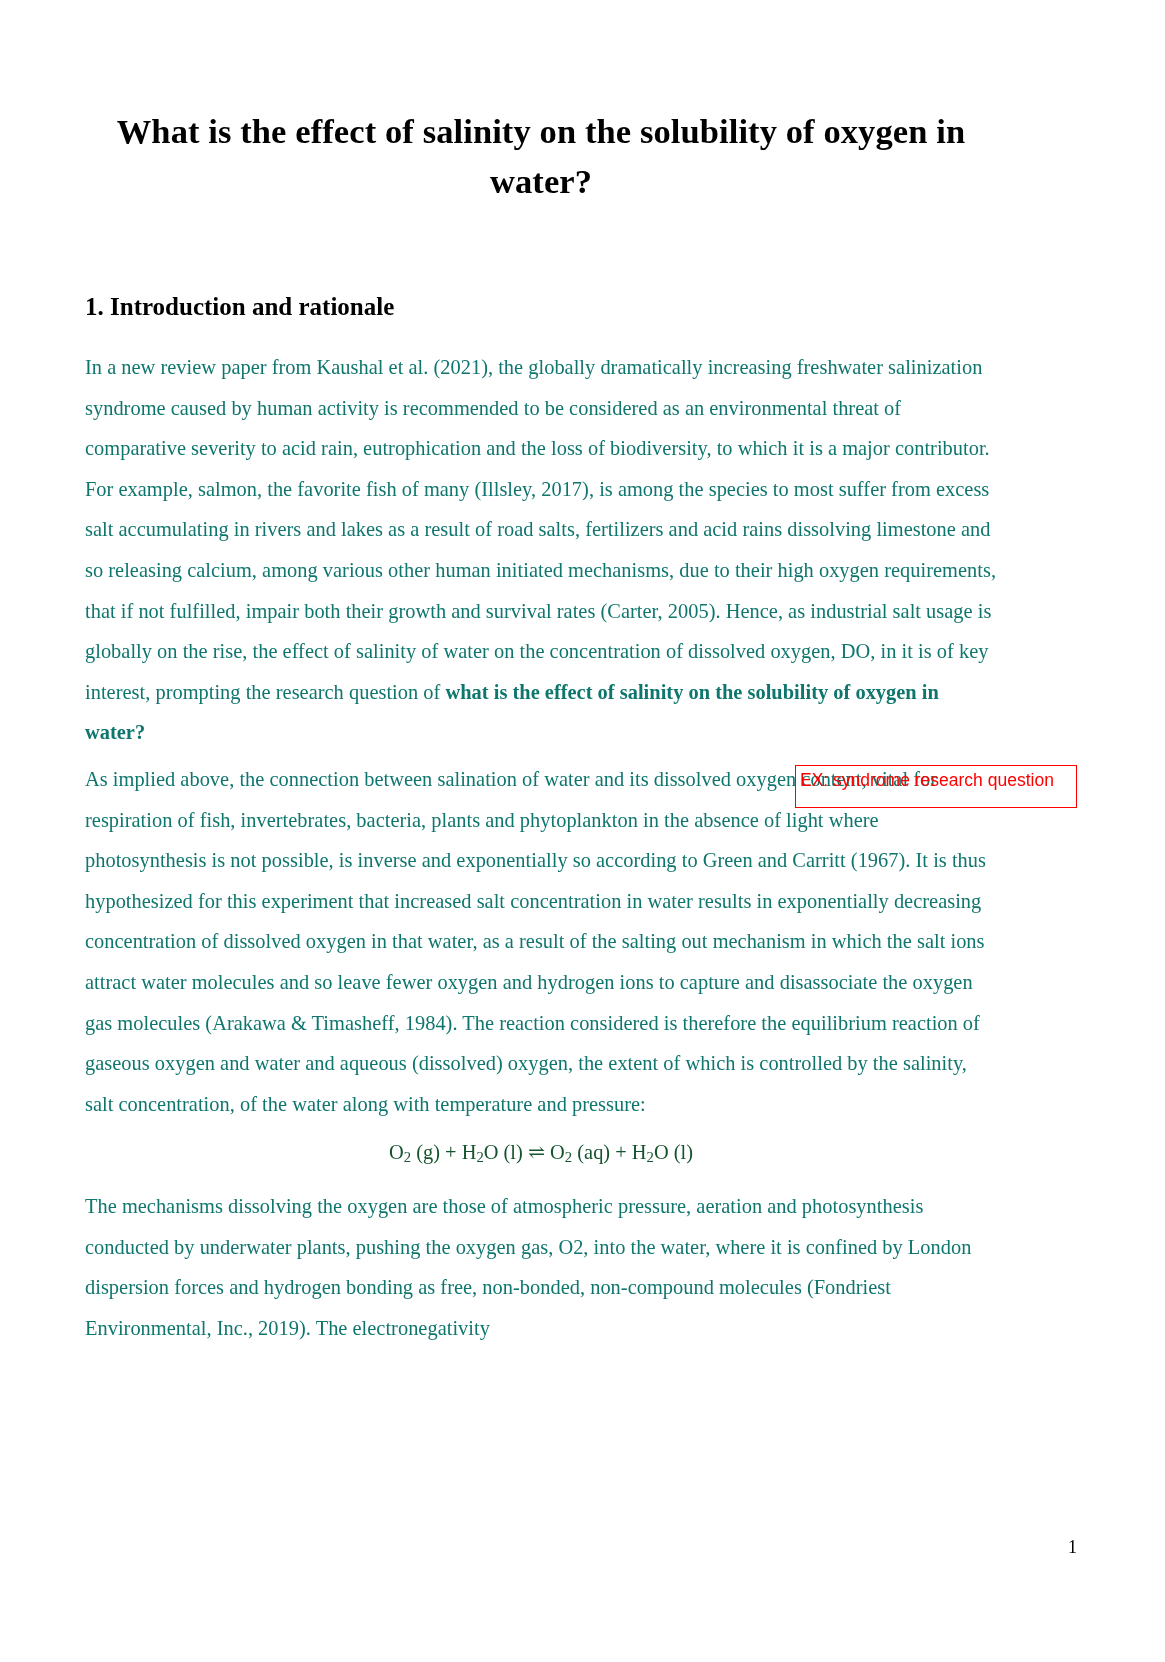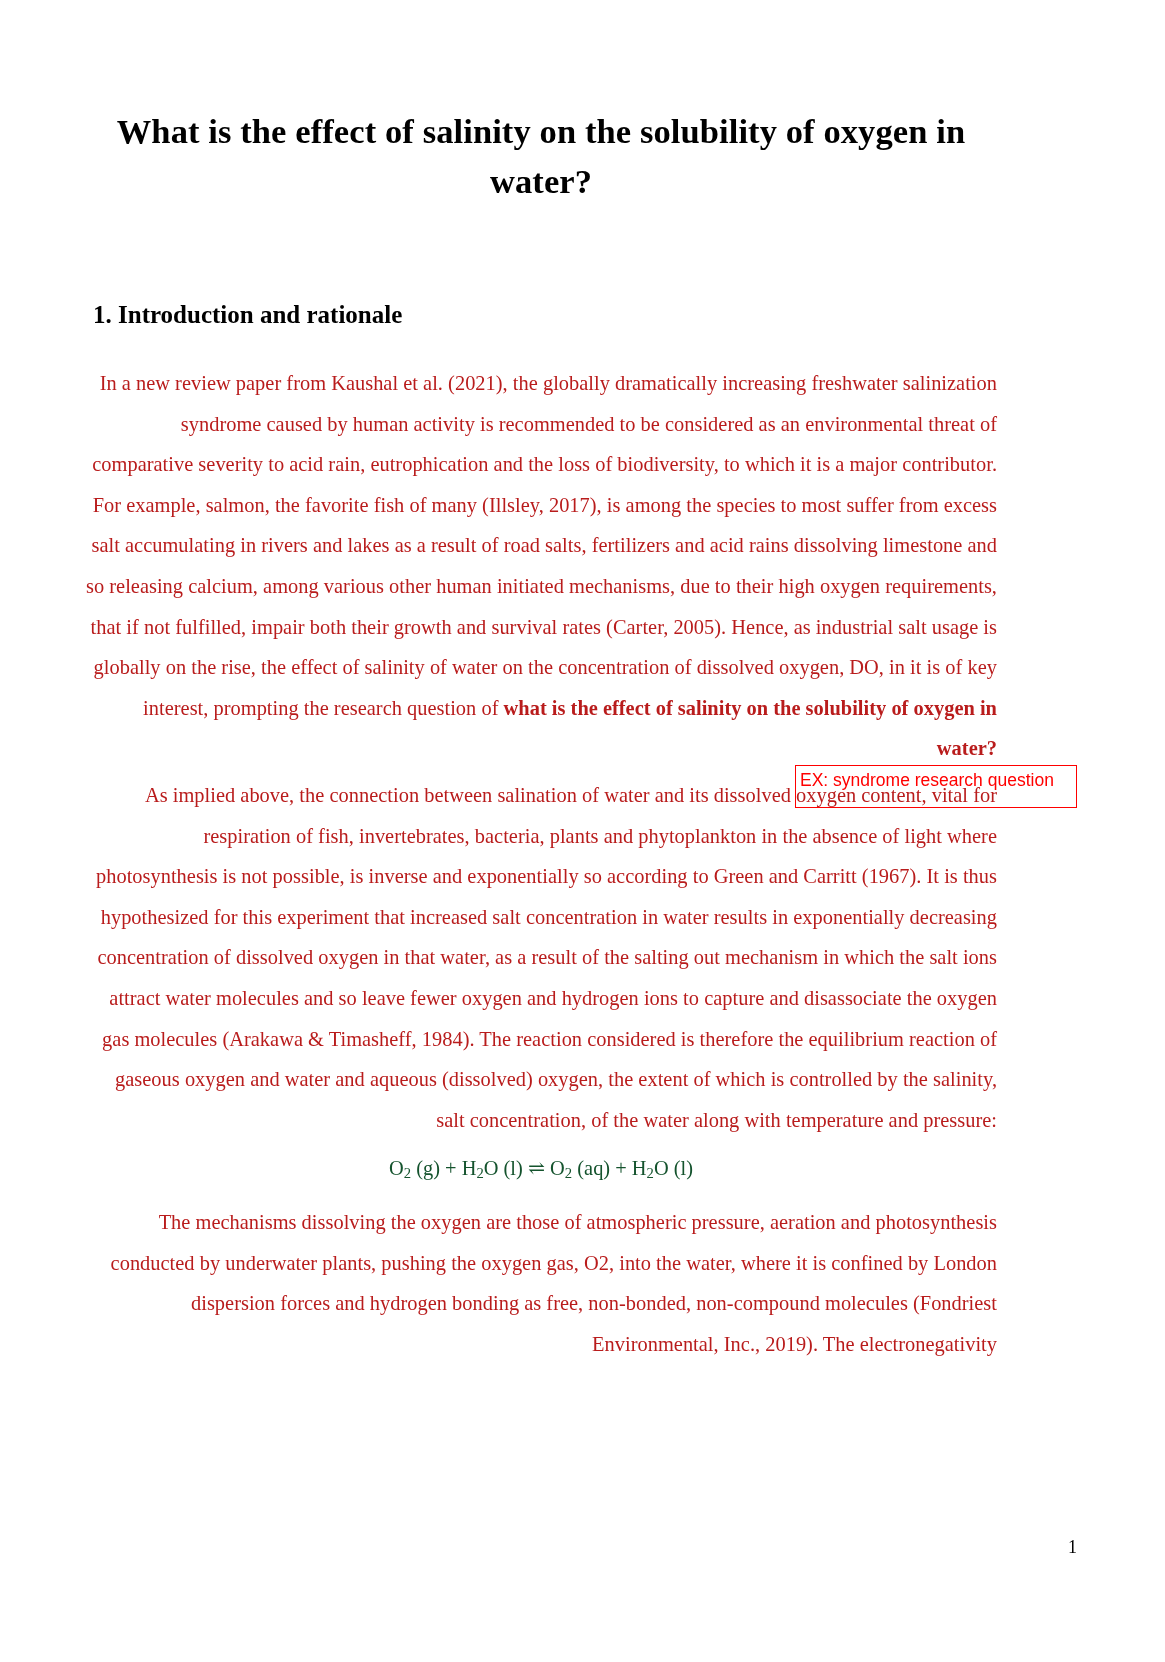--- a/index.html
+++ b/index.html
@@ -32,31 +32,31 @@
     margin: 0;
     padding-top: 106px;
     letter-spacing: 0.1px;
     color: #000000;
   }
   .section-heading {
     font-family: "Liberation Serif", "DejaVu Serif", serif;
     font-weight: bold;
     font-size: 25px;
     line-height: 32px;
-    margin: 8px;
+    margin: 0;
     padding-top: 85px;
     color: #000000;
   }
   p.body {
     font-family: "Liberation Serif", "DejaVu Serif", serif;
     font-size: 20.4px;
     line-height: 40.6px;
     margin: 0;
-    text-align: right;
-    color: #b91c1c;
+    text-align: left;
+    color: #0f766e;
     letter-spacing: 0.02px;
   }
   p.first-para {
     padding-top: 24px;
   }
   p.second-para {
     padding-top: 6px;
   }
   p.third-para {
     padding-top: 8px;

